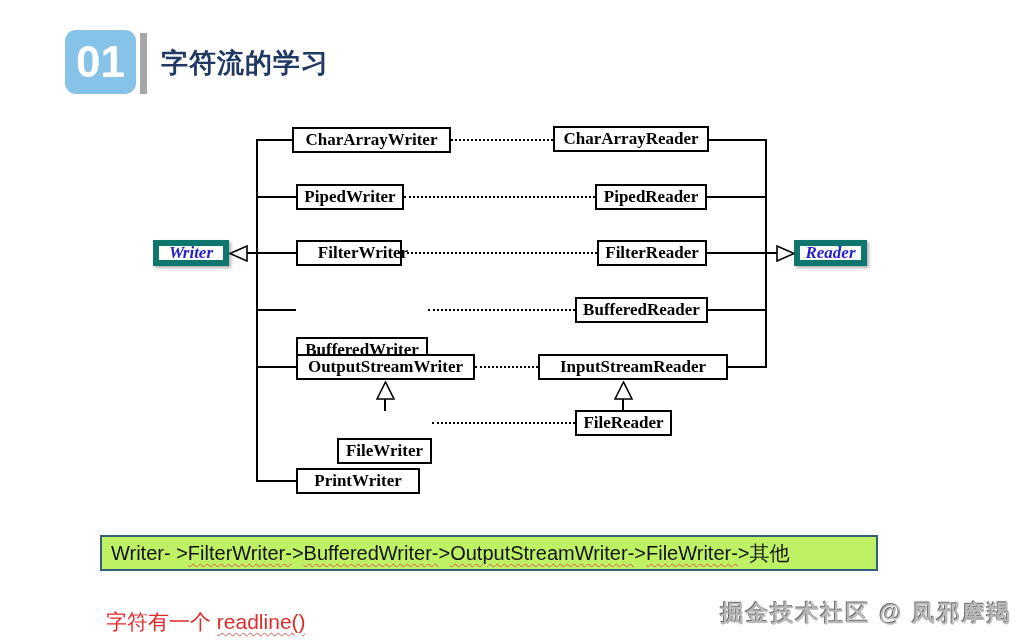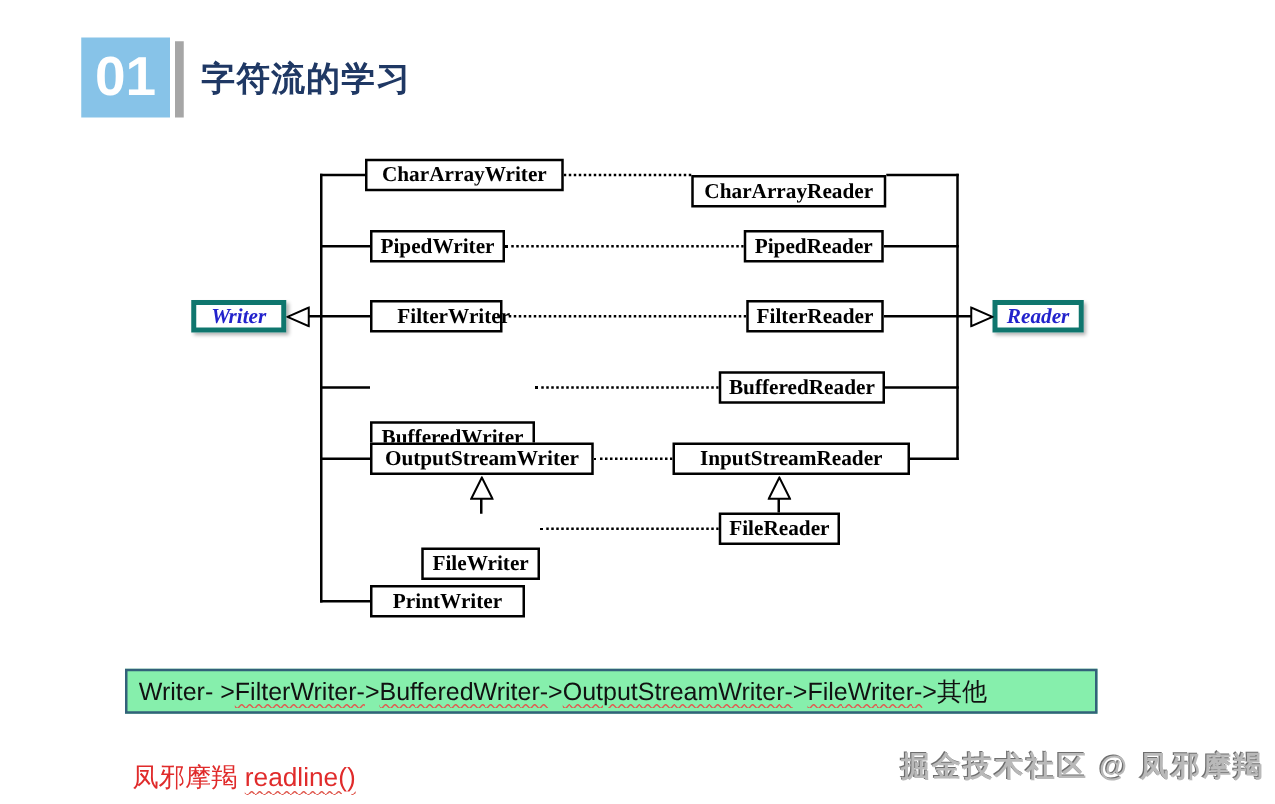--- a/index.html
+++ b/index.html
@@ -7,55 +7,56 @@
     width:1020px;height:643px;position:relative;overflow:hidden;
     background:#ffffff;font-family:"Liberation Sans",sans-serif;
   }
   
   .badge{
     position:absolute;left:65px;top:30px;width:71px;height:64px;
     background:var(--badge-bg,#87C3E8);
     display:flex;align-items:center;justify-content:center;
     color:#ffffff;font-weight:bold;font-size:44px;
     font-family:"Liberation Sans",sans-serif;
+    border-radius:11px;
   }
   .badge-bar{
     position:absolute;left:140px;top:33px;width:7px;height:61px;
     background:var(--badge-bar,#A6A6A6);
   }
   .page-title{
     position:absolute;left:161px;top:45px;height:36px;line-height:36px;
     color:var(--title-text,#1F3864);font-weight:bold;font-size:27px;
     font-family:"Liberation Sans",sans-serif;letter-spacing:1px;
   }
   
   .clsbox{
     position:absolute;box-sizing:border-box;height:26px;
     border:2px solid #000;background:#fff;
     display:flex;align-items:center;justify-content:center;
     font-family:"Liberation Serif",serif;font-weight:bold;font-size:17px;
     color:#000;white-space:nowrap;z-index:3;
   }
   .rootbox{
     position:absolute;box-sizing:border-box;height:26px;
-    border:4px solid #0f766e;background:#fff;
+    border:6px solid #0f766e;background:#fff;
     box-shadow:2px 2px 3px rgba(0,0,0,0.30);
     display:flex;align-items:center;justify-content:center;
     font-family:"Liberation Serif",serif;font-weight:bold;font-style:italic;
     font-size:17px;color:var(--root-text,#2222CC);z-index:3;
   }
   .hline{position:absolute;height:2px;background:#000;z-index:1;}
   .vline{position:absolute;width:2px;background:#000;z-index:1;}
   .dots{position:absolute;height:0;border-top:2px dotted #000;z-index:1;}
   .tri{position:absolute;z-index:4;}
   
   .chain-box{
     position:absolute;left:100px;top:535px;width:778px;height:36px;
     box-sizing:border-box;border:2px solid var(--chain-border,#33617A);
-    background:#86efac;display:flex;align-items:center;padding-left:9px;
+    background:#bef264;display:flex;align-items:center;padding-left:9px;
     font-size:20px;color:#111;white-space:nowrap;
   }
   .wavy{
     text-decoration:underline;text-decoration-style:wavy;
     text-decoration-color:#e05a50;text-decoration-thickness:1px;
     text-underline-offset:3px;
   }
   
   .note{
     position:absolute;left:106px;top:608px;font-size:21px;
@@ -81,21 +82,21 @@
   <div class="rootbox" style="left:794px;top:240px;width:73px;">Reader</div>
 
   <div class="clsbox" style="left:292px;top:127px;width:159px;">CharArrayWriter</div>
   <div class="clsbox" style="left:296px;top:184px;width:108px;">PipedWriter</div>
   <div class="clsbox" style="left:296px;top:240px;width:106px;padding-left:28px;">FilterWriter</div>
   <div class="clsbox" style="left:296px;top:297px;width:132px;margin-top:40px;">BufferedWriter</div>
   <div class="clsbox" style="left:296px;top:354px;width:179px;">OutputStreamWriter</div>
   <div class="clsbox" style="left:337px;top:410px;width:95px;margin-top:28px;">FileWriter</div>
   <div class="clsbox" style="left:296px;top:468px;width:124px;">PrintWriter</div>
 
-  <div class="clsbox" style="left:553px;top:140px;width:156px;">CharArrayReader</div>
+  <div class="clsbox" style="left:553px;top:126px;width:156px;">CharArrayReader</div>
   <div class="clsbox" style="left:595px;top:184px;width:112px;">PipedReader</div>
   <div class="clsbox" style="left:597px;top:240px;width:110px;">FilterReader</div>
   <div class="clsbox" style="left:575px;top:297px;width:133px;">BufferedReader</div>
   <div class="clsbox" style="left:538px;top:354px;width:190px;">InputStreamReader</div>
   <div class="clsbox" style="left:575px;top:410px;width:97px;">FileReader</div>
 
   <div class="vline" style="left:256px;top:139px;height:343px;"></div>
   <div class="hline" style="left:256px;top:139px;width:36px;"></div>
   <div class="hline" style="left:256px;top:196px;width:40px;"></div>
   <div class="hline" style="left:247px;top:252px;width:49px;"></div>
@@ -131,16 +132,16 @@
   <div class="dots" style="left:428px;top:309px;width:147px;"></div>
   <div class="dots" style="left:475px;top:366px;width:63px;"></div>
   <div class="dots" style="left:432px;top:422px;width:143px;"></div>
 </div>
 
 <div class="chain-box">
   <span><span>Writer- &gt;</span><span class="wavy">FilterWriter-</span><span>&gt;</span><span class="wavy">BufferedWriter-</span><span>&gt;</span><span class="wavy">OutputStreamWriter-</span><span>&gt;</span><span class="wavy">FileWriter-</span><span>&gt;其他</span></span>
 </div>
 
 <div class="note">
-  <span>凤邪摩羯 </span><span class="wavy">readline()</span>
+  <span>字符有一个 </span><span class="wavy">readline()</span>
 </div>
 
 <div class="watermark">掘金技术社区 @ 凤邪摩羯</div>
 
 </body></html>

